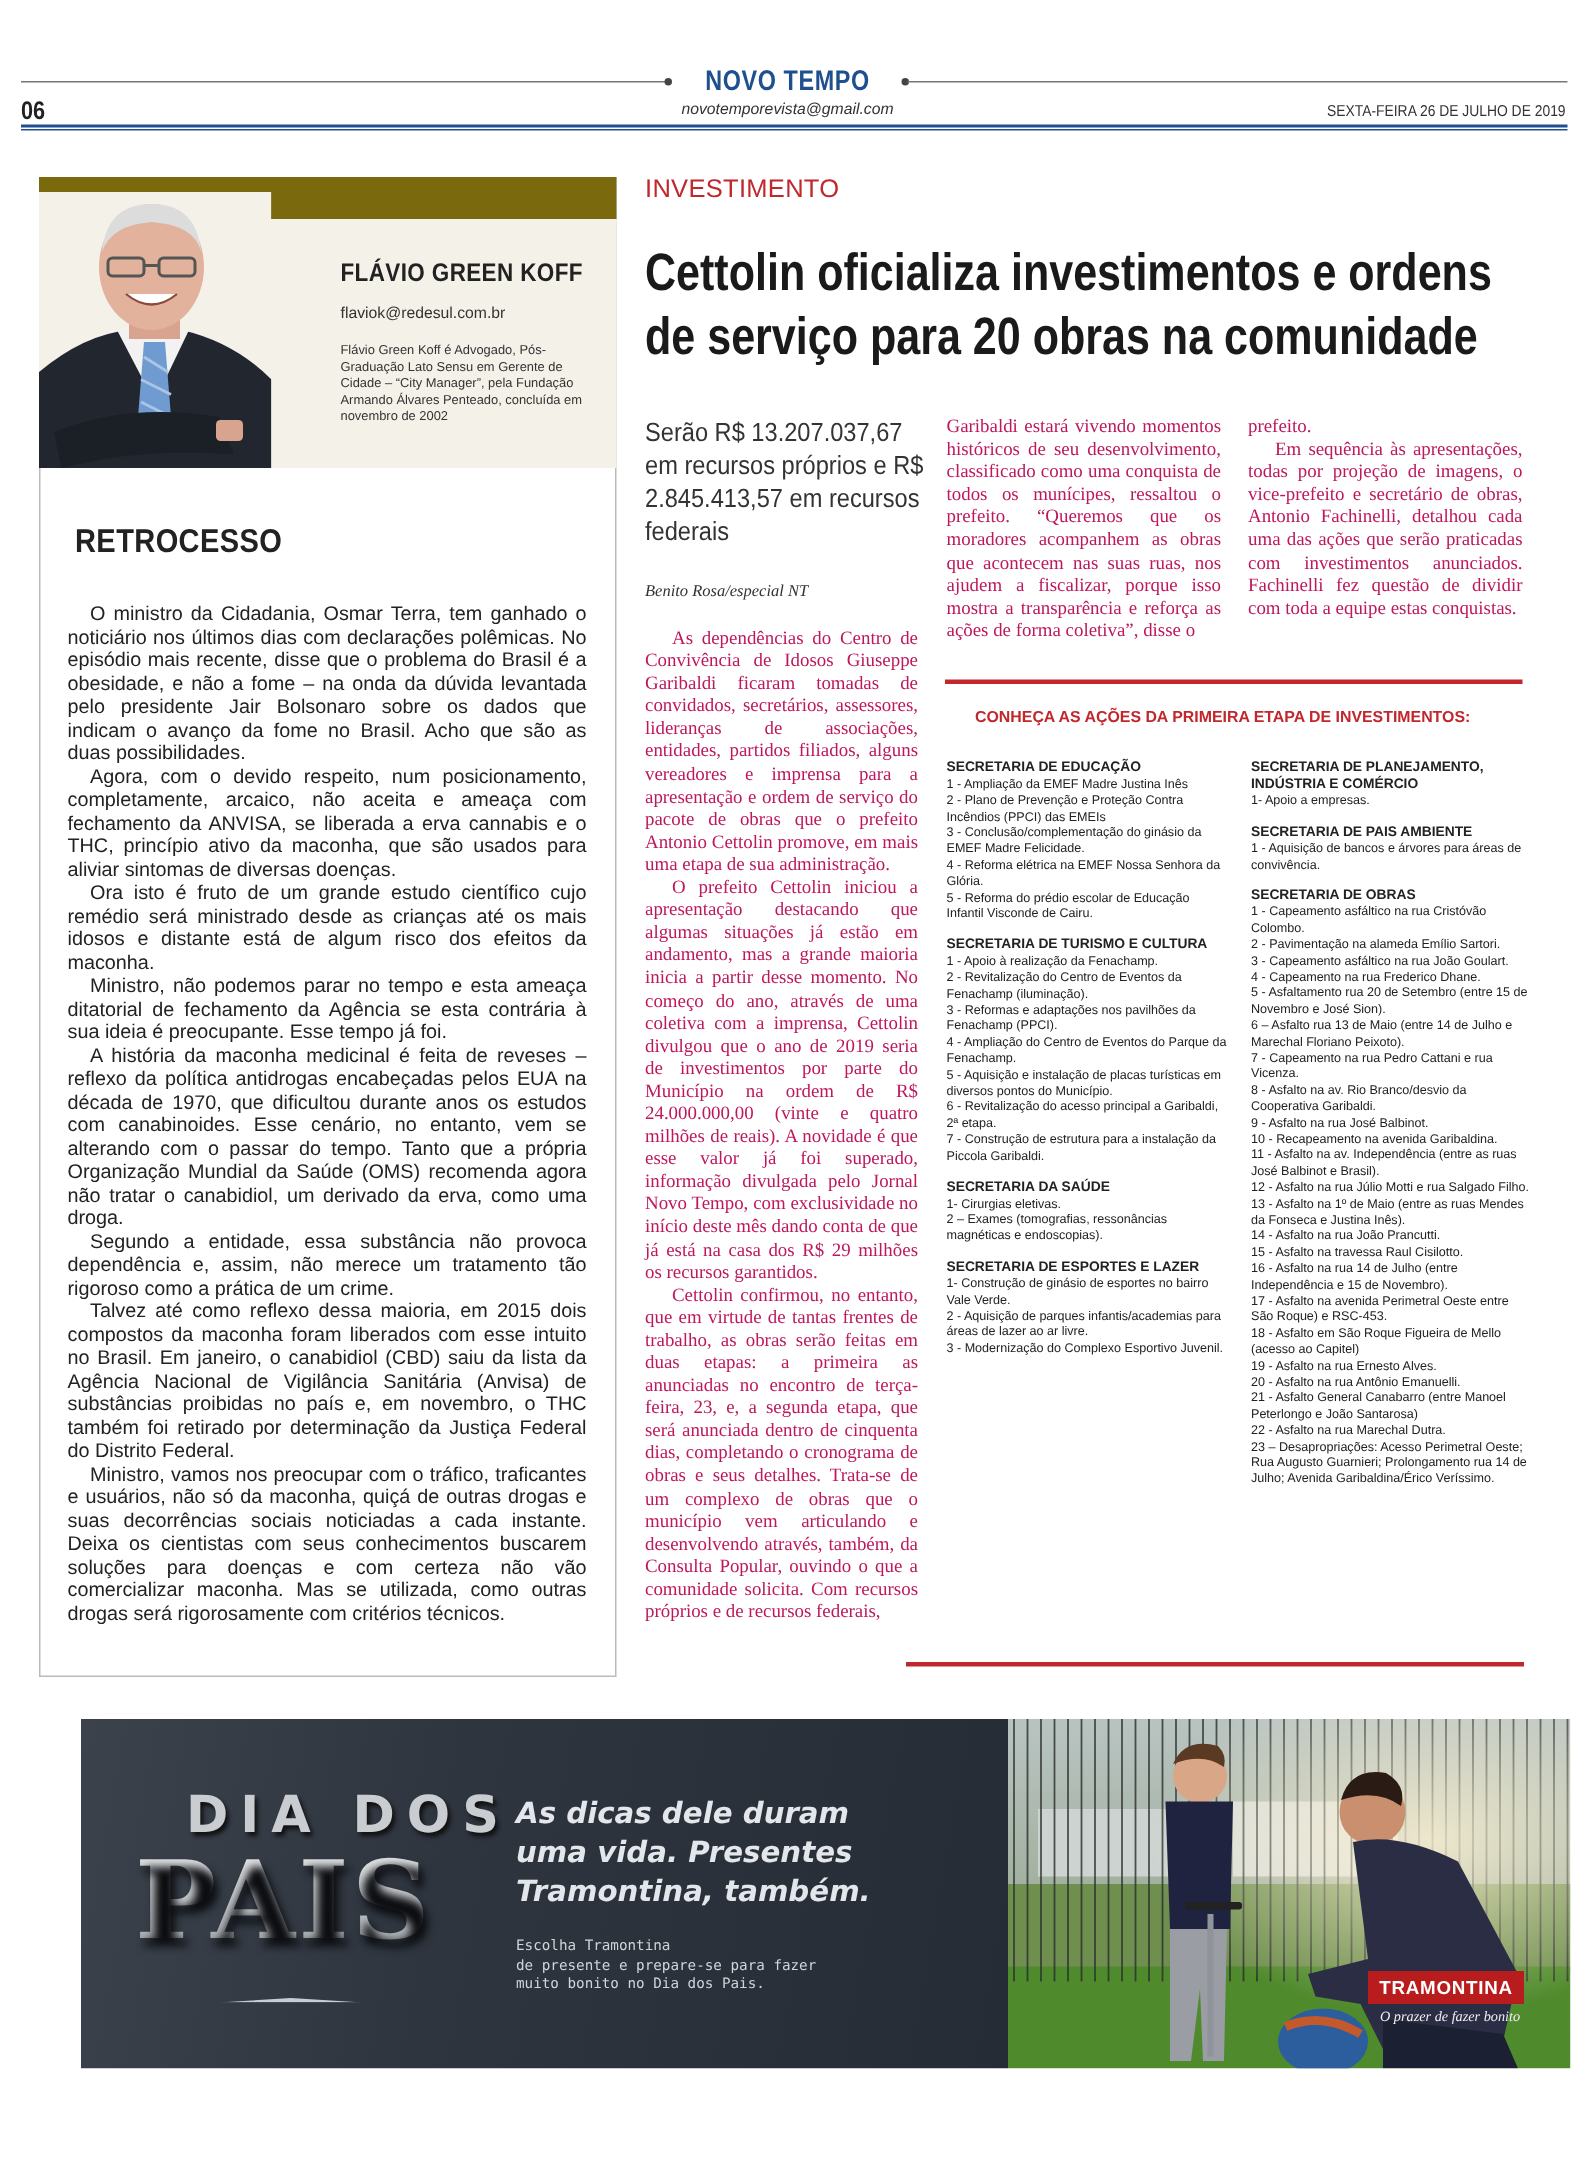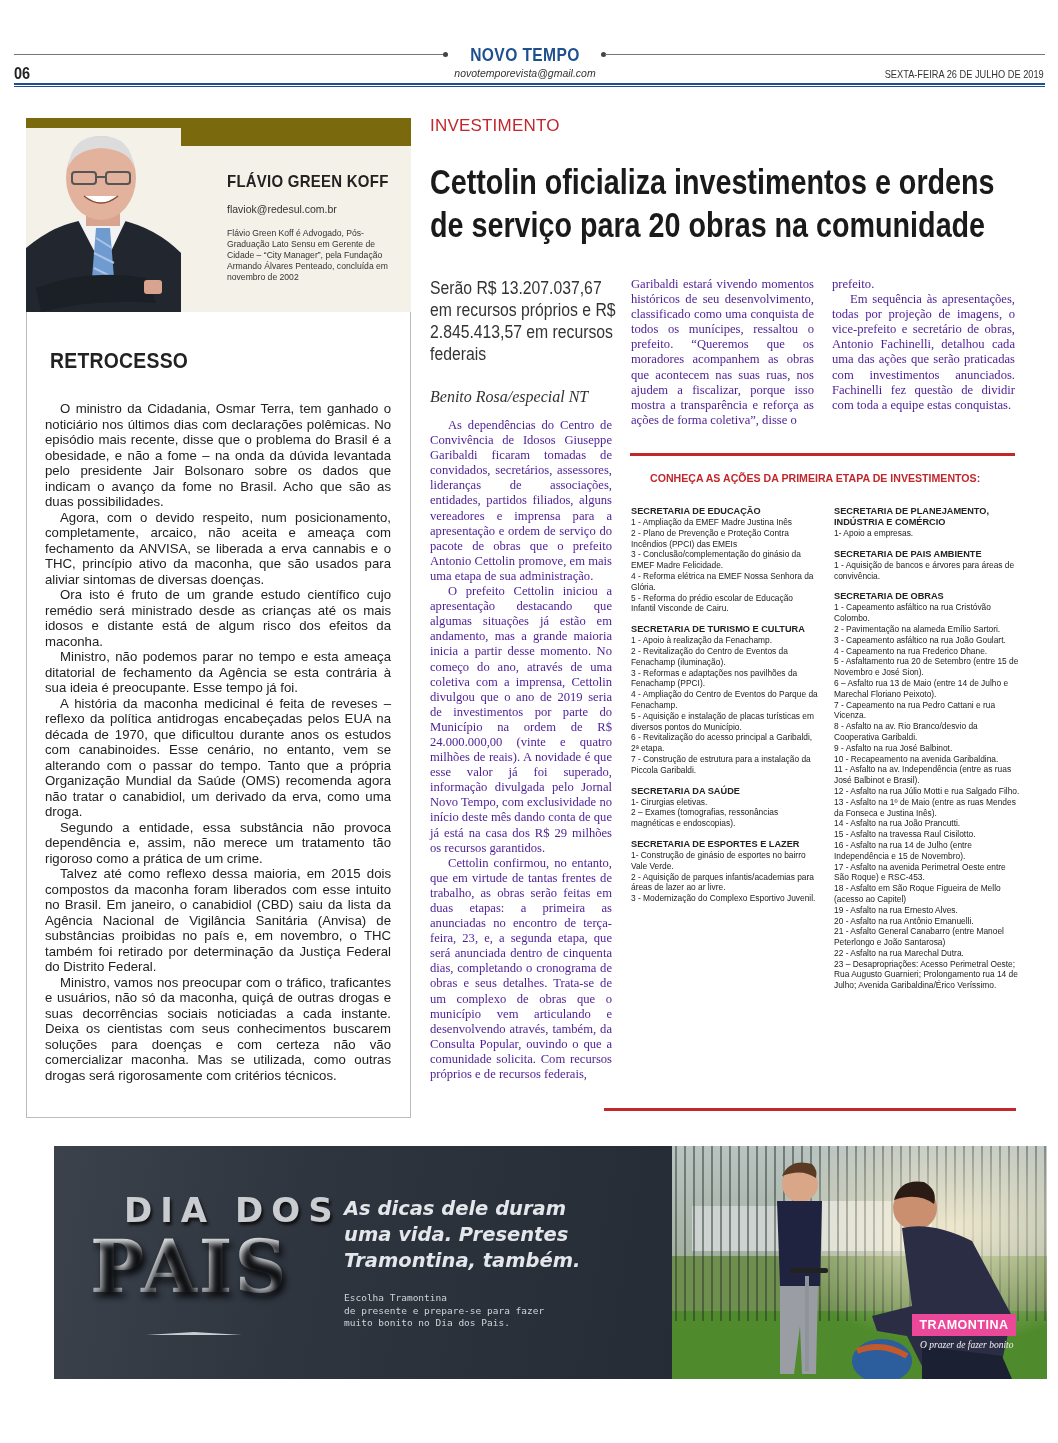--- a/index.html
+++ b/index.html
@@ -29,22 +29,22 @@
   .author-email { position: absolute; left: 227px; top: 203px; font-size: 10.5px; color: #333; }
   .author-bio { position: absolute; left: 227px; top: 228px; width: 170px; font-size: 8.6px; line-height: 11px; color: #333; }
   .col-title { position: absolute; left: 50px; top: 348px; font-weight: bold; font-size: 22px; color: #222; transform: scaleX(0.88); transform-origin: left; letter-spacing: 0.3px; }
   .col-body { position: absolute; left: 45px; top: 401px; width: 346px; font-size: 13.2px; line-height: 15.5px; color: #222; text-align: justify; }
   .col-body p { text-indent: 15px; }
 
   
   .kicker { position: absolute; left: 430px; top: 116px; font-size: 17px; color: #c1272d; letter-spacing: 0.2px; }
   .headline { position: absolute; left: 430px; top: 160px; width: 600px; font-weight: bold; font-size: 35px; line-height: 43px; color: #1a1a1a; transform: scaleX(0.82); transform-origin: left top; white-space: nowrap; }
   .subhead { position: absolute; left: 430px; top: 277px; width: 190px; font-size: 17.5px; line-height: 22px; color: #333; transform: scaleX(0.9); transform-origin: left top; white-space: nowrap; }
-  .byline { position: absolute; left: 430px; top: 388px; font-family: "Liberation Serif", serif; font-style: italic; font-size: 16px; color: #333; }
-  .art-col { position: absolute; font-family: "Liberation Serif", serif; font-size: 12.6px; line-height: 15.1px; color: #4c1d95; text-align: justify; }
+  .byline { position: absolute; left: 430px; top: 388px; font-family: "Liberation Serif", serif; font-style: italic; font-size: 11px; color: #333; }
+  .art-col { position: absolute; font-family: "Liberation Serif", serif; font-size: 12.6px; line-height: 15.1px; color: #be185d; text-align: justify; }
   .art-col p { text-indent: 18px; }
   .art-col p.cont { text-indent: 0; }
   .art-c1 { left: 430px; top: 418px; width: 182px; }
   .art-c2 { left: 631px; top: 277px; width: 183px; }
   .art-c3 { left: 832px; top: 277px; width: 183px; }
 
   .red-rule-top { position: absolute; left: 630px; top: 453px; width: 385px; height: 3px; background: #c1272d; }
   .box-title { position: absolute; left: 650px; top: 472px; font-weight: bold; font-size: 10.6px; color: #c1272d; white-space: nowrap; }
   .list-col { position: absolute; font-size: 8.4px; line-height: 10.8px; color: #222; }
   .list-c1 { left: 631px; top: 506px; width: 187px; }
@@ -58,21 +58,21 @@
   .ad-left { position: absolute; left: 0; top: 0; width: 618px; height: 233px;
     background: linear-gradient(100deg, #3b424c 0%, #2f353f 40%, #262c35 100%); }
   .ad-photo { position: absolute; left: 618px; top: 0; width: 375px; height: 233px; }
   .dia-dos { position: absolute; left: 70px; top: 44px; font-family: "DejaVu Sans", sans-serif; font-weight: bold; font-size: 34px; letter-spacing: 8px; color: #c9ccd0;
     text-shadow: 2px 3px 3px #111; }
   .pais { position: absolute; left: 36px; top: 78px; font-family: "DejaVu Serif", serif; font-weight: bold; font-size: 72px; letter-spacing: 2px; color: #d2d4d6;
     text-shadow: 3px 5px 6px #0b0d10; background: linear-gradient(180deg,#eef0f1,#9a9ea3); -webkit-background-clip: text; background-clip: text; -webkit-text-fill-color: transparent; }
   .pais-bar { position: absolute; left: 92px; top: 186px; width: 96px; height: 3px; background: #c9ccd0; clip-path: polygon(0 100%, 50% 0, 100% 100%); }
   .tagline { position: absolute; left: 290px; top: 50px; font-family: "DejaVu Sans", sans-serif; font-weight: bold; font-style: italic; font-size: 19.5px; line-height: 26px; color: #e3e6ea; white-space: nowrap; }
   .ad-copy { position: absolute; left: 290px; top: 146px; font-family: "DejaVu Sans Mono", monospace; font-size: 9.5px; line-height: 12.5px; color: #d0d4d8; white-space: nowrap; }
-  .brand-badge { position: absolute; left: 240px; top: 168px; width: 104px; height: 22px; background: #ec4899; color: #fff;
+  .brand-badge { position: absolute; left: 240px; top: 168px; width: 104px; height: 22px; background: #b91c1c; color: #fff;
     font-weight: bold; font-size: 12.5px; line-height: 22px; text-align: center; letter-spacing: 0.5px; }
   .brand-slogan { position: absolute; left: 248px; top: 194px; font-family: "Liberation Serif", serif; font-style: italic; font-size: 9.5px; color: #f2f2f2; white-space: nowrap; }
 </style>
 </head>
 <body>
 
 <header class="masthead">
   <div class="mh-line-left2"></div>
   <div class="mh-dot" style="left:443px"></div>
   <div class="mh-dot" style="left:601px"></div>

